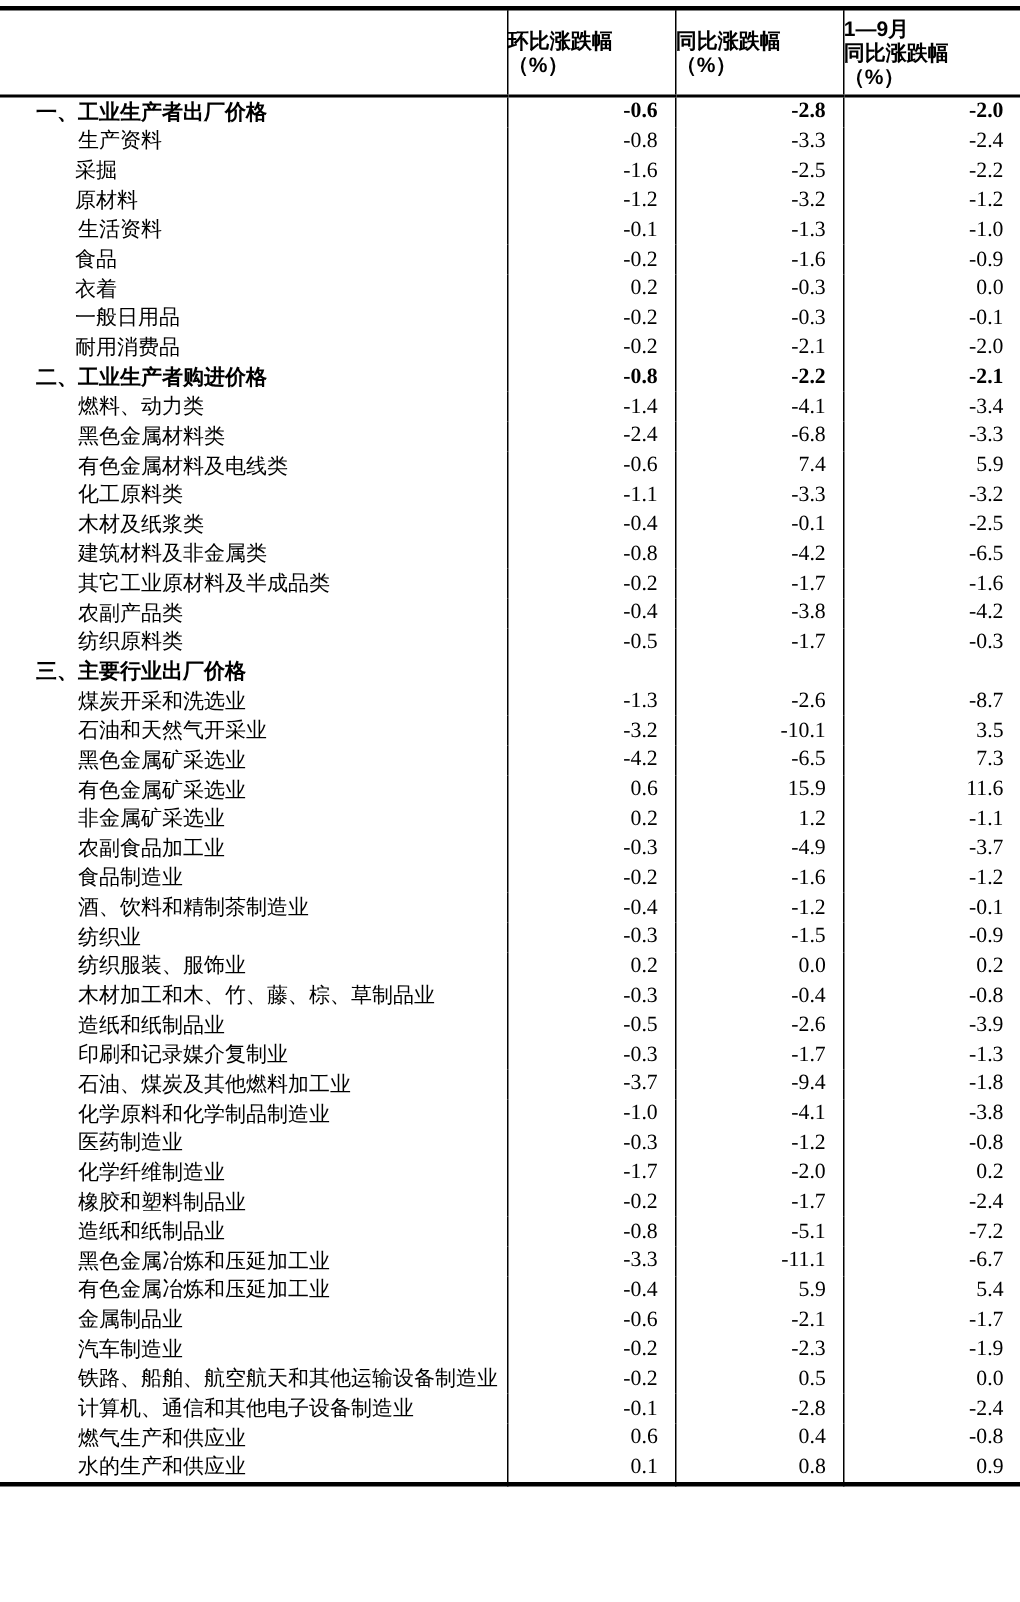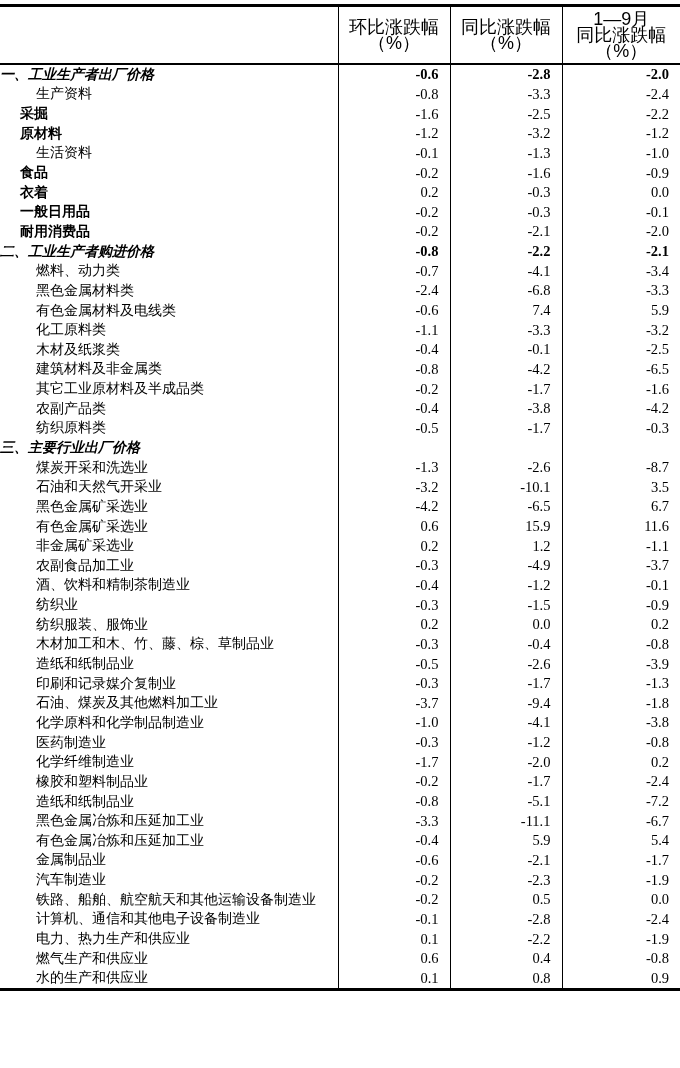--- a/index.html
+++ b/index.html
@@ -28,44 +28,44 @@
     border-bottom: 3px solid #000;
   }
   col.c-label { width: 338px; }
   col.c-v1 { width: 112px; }
   col.c-v2 { width: 112px; }
   col.c-v3 { width: 118px; }
 
   thead th {
     border-bottom: 2px solid #000;
     height: 52px;
-    font-size: 18px;
-    font-weight: normal;
-    text-align: center;
+    font-size: 14px;
+    font-weight: bold;
+    text-align: left;
     vertical-align: middle;
     line-height: 16px;
     white-space: pre-line;
     padding: 2px 0;
   }
   th.val-col, td.val {
     border-left: 1px solid #000;
   }
   tbody td {
     height: 19.65px;
     font-size: 14px;
     padding: 0;
     vertical-align: middle;
     overflow: hidden;
   }
   td.label {
     white-space: nowrap;
   }
-  td.label.indent-0 { padding-left: 0; font-style: italic; }
-  td.label.indent-1 { padding-left: 36px; }
-  td.label.indent-2 { padding-left: 20px; font-weight: bold; }
+  td.label.indent-0 { padding-left: 24px; }
+  td.label.indent-1 { padding-left: 52px; }
+  td.label.indent-2 { padding-left: 50px; }
   td.val {
     text-align: right;
     padding-right: 11px;
     font-family: "Liberation Serif", "DejaVu Serif", serif;
     font-size: 14.5px;
   }
   tr.section td.label,
   tr.section td.val {
     font-weight: bold;
   }
@@ -149,21 +149,21 @@
           <td class="val">-2.0</td>
         </tr>
         <tr class="section">
           <td class="label indent-0">二、工业生产者购进价格</td>
           <td class="val">-0.8</td>
           <td class="val">-2.2</td>
           <td class="val">-2.1</td>
         </tr>
         <tr>
           <td class="label indent-1">燃料、动力类</td>
-          <td class="val">-0.7</td>
+          <td class="val">-1.4</td>
           <td class="val">-4.1</td>
           <td class="val">-3.4</td>
         </tr>
         <tr>
           <td class="label indent-1">黑色金属材料类</td>
           <td class="val">-2.4</td>
           <td class="val">-6.8</td>
           <td class="val">-3.3</td>
         </tr>
         <tr>
@@ -223,41 +223,47 @@
         <tr>
           <td class="label indent-1">石油和天然气开采业</td>
           <td class="val">-3.2</td>
           <td class="val">-10.1</td>
           <td class="val">3.5</td>
         </tr>
         <tr>
           <td class="label indent-1">黑色金属矿采选业</td>
           <td class="val">-4.2</td>
           <td class="val">-6.5</td>
-          <td class="val">6.7</td>
+          <td class="val">7.3</td>
         </tr>
         <tr>
           <td class="label indent-1">有色金属矿采选业</td>
           <td class="val">0.6</td>
           <td class="val">15.9</td>
           <td class="val">11.6</td>
         </tr>
         <tr>
           <td class="label indent-1">非金属矿采选业</td>
           <td class="val">0.2</td>
           <td class="val">1.2</td>
           <td class="val">-1.1</td>
         </tr>
         <tr>
           <td class="label indent-1">农副食品加工业</td>
           <td class="val">-0.3</td>
           <td class="val">-4.9</td>
           <td class="val">-3.7</td>
         </tr>
         <tr>
+          <td class="label indent-1">食品制造业</td>
+          <td class="val">-0.2</td>
+          <td class="val">-1.6</td>
+          <td class="val">-1.2</td>
+        </tr>
+        <tr>
           <td class="label indent-1">酒、饮料和精制茶制造业</td>
           <td class="val">-0.4</td>
           <td class="val">-1.2</td>
           <td class="val">-0.1</td>
         </tr>
         <tr>
           <td class="label indent-1">纺织业</td>
           <td class="val">-0.3</td>
           <td class="val">-1.5</td>
           <td class="val">-0.9</td>
@@ -350,26 +356,20 @@
           <td class="label indent-1">铁路、船舶、航空航天和其他运输设备制造业</td>
           <td class="val">-0.2</td>
           <td class="val">0.5</td>
           <td class="val">0.0</td>
         </tr>
         <tr>
           <td class="label indent-1">计算机、通信和其他电子设备制造业</td>
           <td class="val">-0.1</td>
           <td class="val">-2.8</td>
           <td class="val">-2.4</td>
-        </tr>
-        <tr>
-          <td class="label indent-1">电力、热力生产和供应业</td>
-          <td class="val">0.1</td>
-          <td class="val">-2.2</td>
-          <td class="val">-1.9</td>
         </tr>
         <tr>
           <td class="label indent-1">燃气生产和供应业</td>
           <td class="val">0.6</td>
           <td class="val">0.4</td>
           <td class="val">-0.8</td>
         </tr>
         <tr>
           <td class="label indent-1">水的生产和供应业</td>
           <td class="val">0.1</td>

